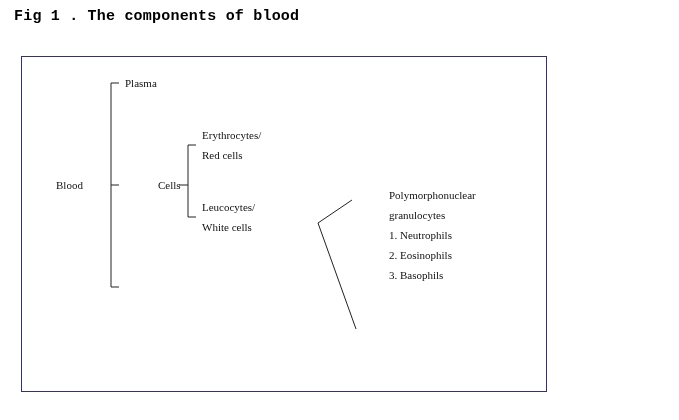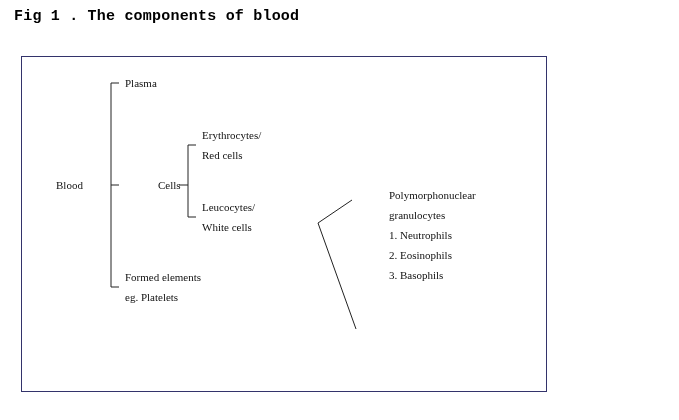--- a/index.html
+++ b/index.html
@@ -72,22 +72,20 @@
 
     <path d="M 296 166 L 334 272" stroke="#222222" stroke-width="1" fill="none"></path>
   </svg>
 
   <div class="node" style="left:34px; top:118px;">Blood</div>
 
   <div class="node" style="left:103px; top:16px;">Plasma</div>
 
   <div class="node" style="left:105px; top:118px;margin-left:31px;">Cells</div>
 
-  <div class="node" style="left:103px; top:210px;">Formed elements
-eg. Platelets</div>
 
   <div class="node" style="left:180px; top:68px;">Erythrocytes/
 Red cells</div>
 
   <div class="node" style="left:180px; top:140px;">Leucocytes/
 White cells</div>
 
   <div class="node" style="left:331px; top:128px;margin-left:36px;">Polymorphonuclear
 granulocytes
 1. Neutrophils

